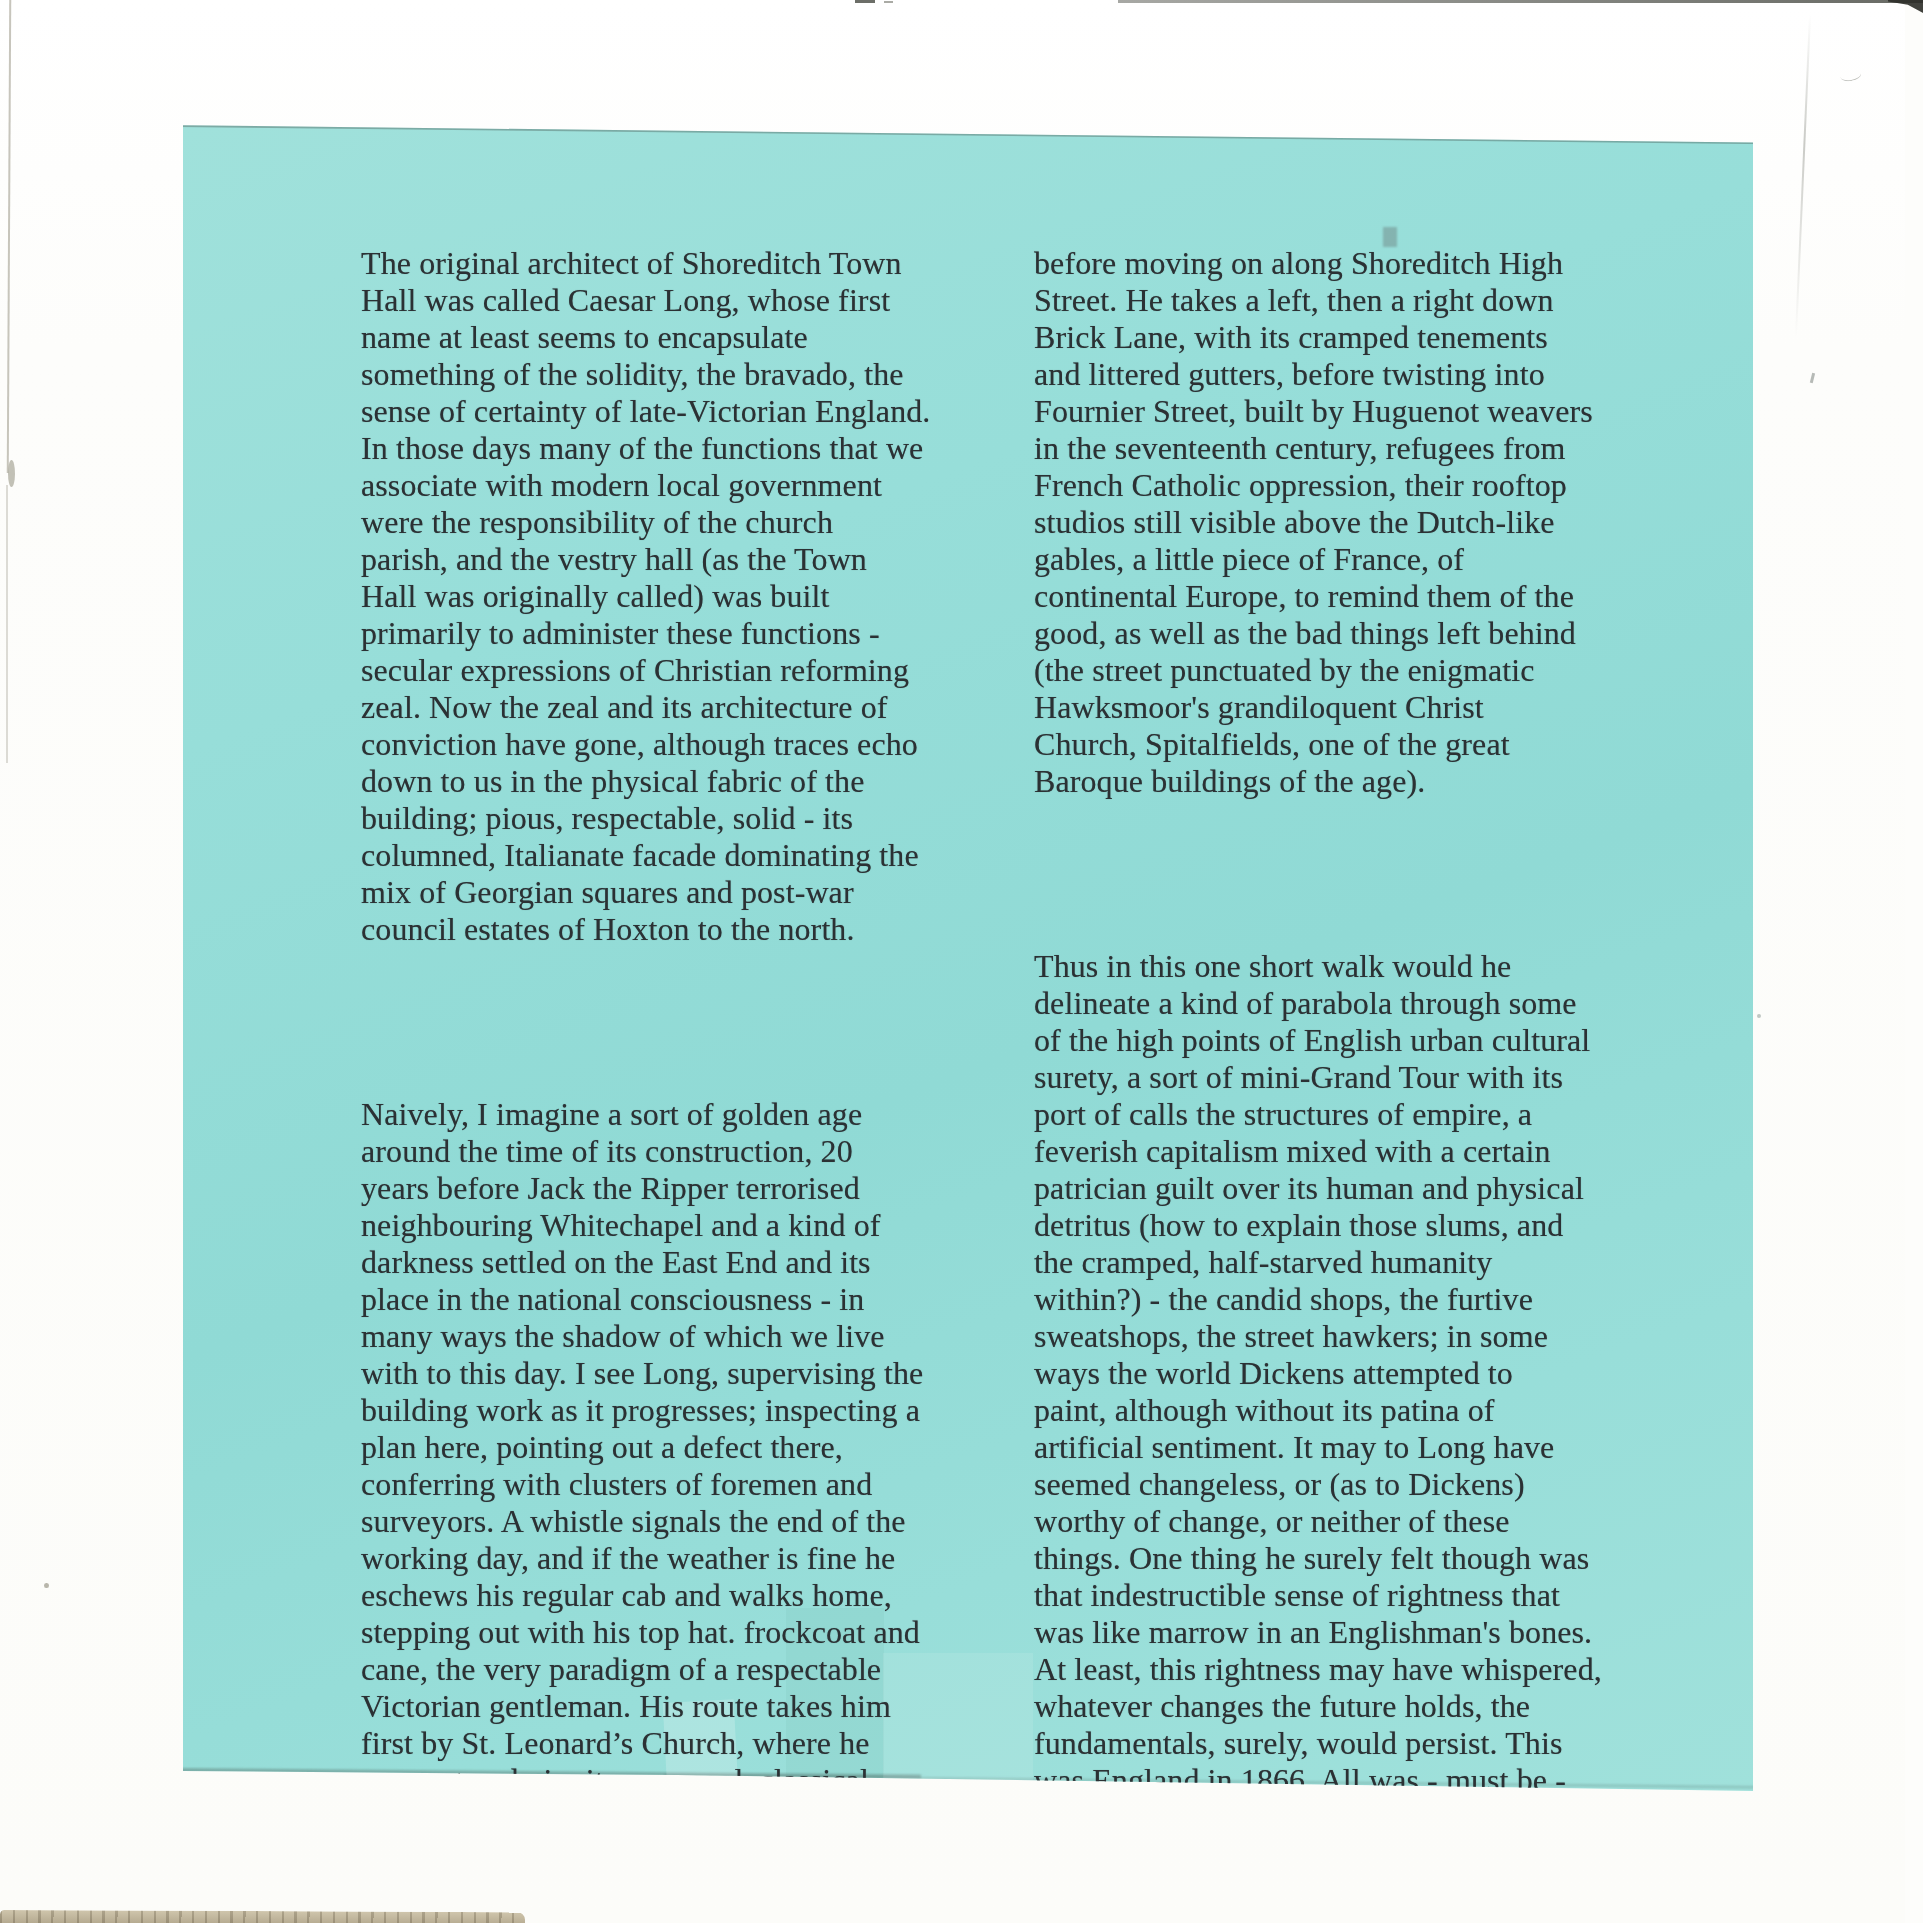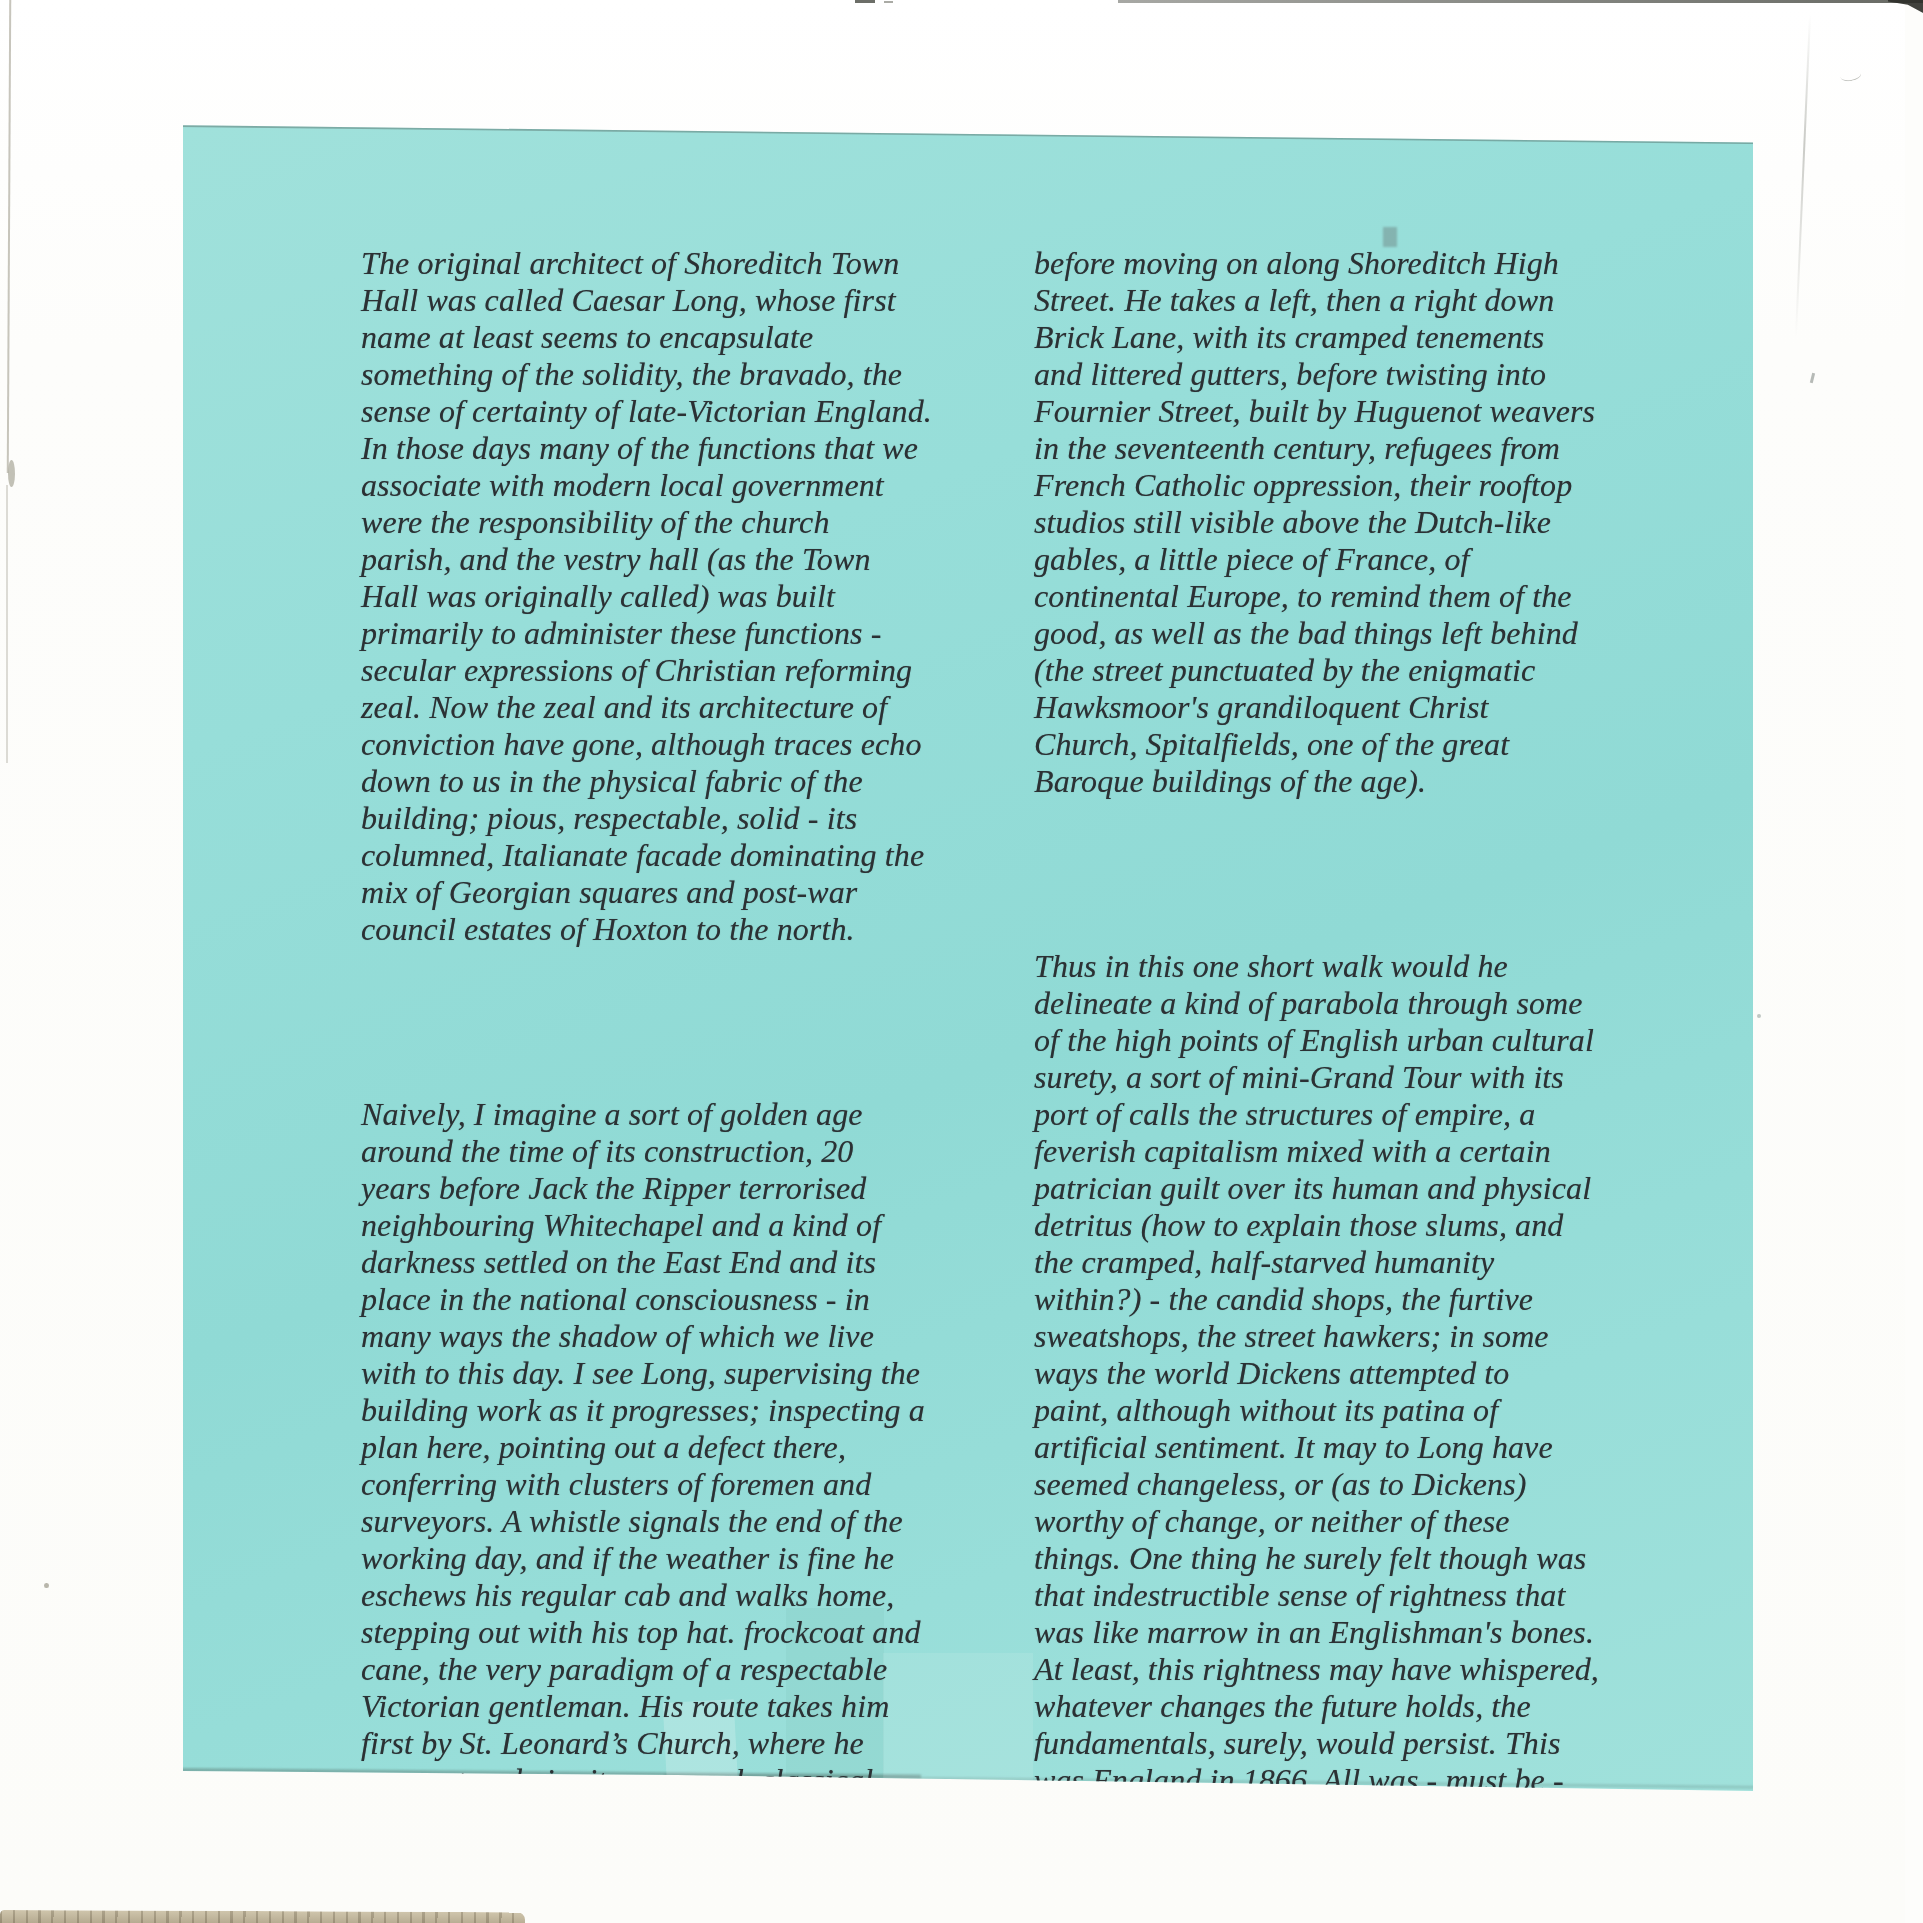--- a/index.html
+++ b/index.html
@@ -6,21 +6,20 @@
     margin: 0; padding: 0;
     width: 1924px; height: 1924px;
     background: #fdfdfb;
     overflow: hidden;
     font-family: "Liberation Serif", "DejaVu Serif", serif;
   }
   .scan {
     position: relative;
     width: 1905px; height: 1924px;
     background: linear-gradient(180deg, #ffffff 0%, #fdfdfb 18%, #fcfcf9 100%);
-    font-style: italic;
   }
   
   .sheet {
     position: absolute;
     left: 183px; top: 120px;
     width: 1572px; height: 1676px;
     background: linear-gradient(160deg, #a0e1db 0%, #97ded9 28%, #90dad5 55%, #98ded9 78%, #a0e1db 100%);
     clip-path: polygon(0px 5.3px, 1570px 22.5px, 1570px 1671px, 494px 1655px, 0px 1651px);
   }
   .edge-shade { position: absolute; pointer-events: none; }

